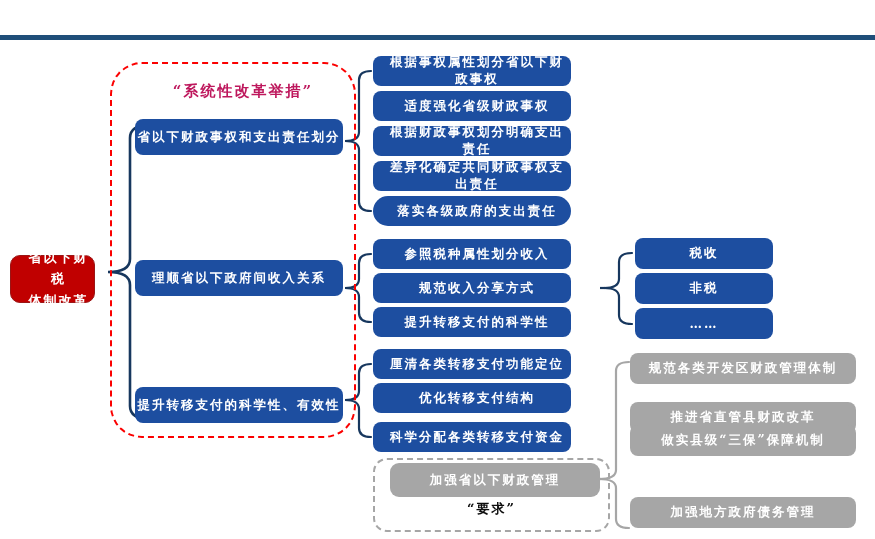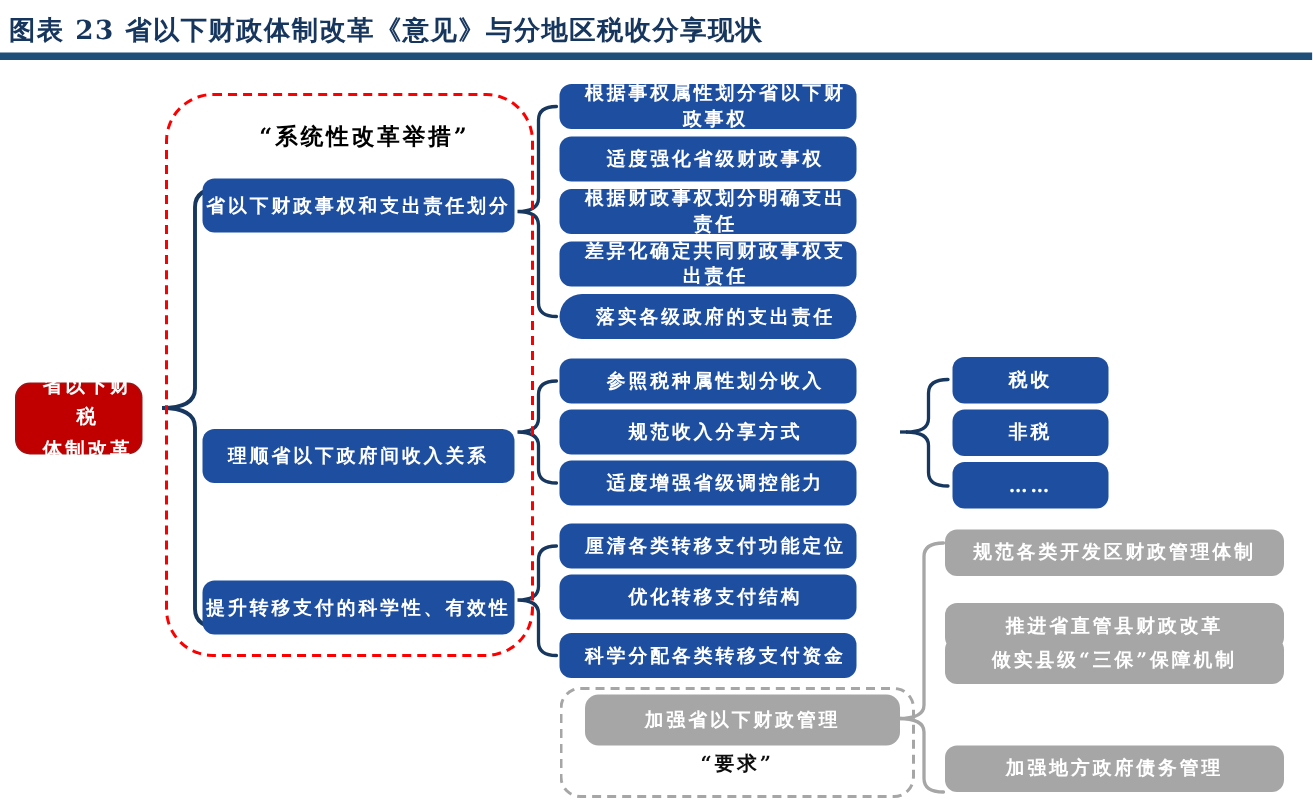--- a/index.html
+++ b/index.html
@@ -28,42 +28,41 @@
   .dashed-red{
     position:absolute;left:110px;top:62px;width:246px;height:376px;
     border:2.5px dashed #FB0000;border-radius:32px;box-sizing:border-box;
   }
   .dashed-gray{
     position:absolute;left:373px;top:458px;width:237px;height:74px;
     border:2px dashed #A6A6A6;border-radius:14px;box-sizing:border-box;
   }
   .group-label{
     position:absolute;left:130px;top:82px;width:226px;text-align:center;
-    font-size:15px;font-weight:bold;color:#000000;letter-spacing:2px;
+    font-size:15px;font-weight:bold;color:#be185d;letter-spacing:2px;
   }
   .req-label{
     position:absolute;left:373px;top:500px;width:237px;text-align:center;
     font-size:13px;font-weight:bold;color:#0d0d0d;letter-spacing:2px;
   }
   
   .cat{left:135px;width:208px;height:36px;}
   
   .mid{left:373px;width:198px;height:30px;padding-left:10px;}
   
-  .tax{left:635px;width:104px;height:31px;font-size:12.5px;}
+  .tax{left:635px;width:138px;height:31px;font-size:12.5px;}
   
   .gb{left:630px;width:226px;height:31px;}
   .gray-main{left:390px;top:463px;width:210px;height:34px;border-radius:9px;}
 </style>
 </head>
 <body>
 
 <div class="canvas">
 
-  <div class="title">图表 23   省以下财政体制改革《意见》与分地区税收分享现状</div>
   <div class="rule"></div>
 
   <svg class="overlay" width="875" height="539" viewBox="0 0 875 539">
     <path d="M 150 125 Q 130 125 130 138 L 130 259 Q 130 272 108 272 Q 130 272 130 285 L 130 406 Q 130 419 150 419" fill="none" stroke="#17375E" stroke-width="2.6" stroke-linecap="round"></path>
     <path d="M 371 71 Q 359 71 359 80 L 359 132 Q 359 141 345 141 Q 359 141 359 150 L 359 202 Q 359 211 371 211" fill="none" stroke="#17375E" stroke-width="2.2" stroke-linecap="round"></path>
     <path d="M 371 254 Q 359 254 359 263 L 359 279 Q 359 288 345 288 Q 359 288 359 297 L 359 313 Q 359 322 371 322" fill="none" stroke="#17375E" stroke-width="2.2" stroke-linecap="round"></path>
     <path d="M 371 364 Q 359 364 359 373 L 359 391 Q 359 400 345 400 Q 359 400 359 409 L 359 428 Q 359 437 371 437" fill="none" stroke="#17375E" stroke-width="2.2" stroke-linecap="round"></path>
     <path d="M 632 253 Q 619 253 619 262 L 619 279 Q 619 288 604 288 Q 619 288 619 297 L 619 315 Q 619 324 632 324" fill="none" stroke="#17375E" stroke-width="2.2" stroke-linecap="round"></path>
     <line x1="600" y1="288" x2="605" y2="288" stroke="#17375E" stroke-width="2.2"></line>
     <path d="M 629 362 Q 616 362 616 371 L 616 470 Q 616 479 599 479 Q 616 479 616 488 L 616 519 Q 616 528 629 528" fill="none" stroke="#A6A6A6" stroke-width="2.2" stroke-linecap="round"></path>
@@ -72,32 +71,32 @@
 
   <div class="box red-box" style="left:10px;top:255px;width:85px;height:48px;">
     <span>省以下财税</span>
     <span>体制改革</span>
   </div>
 
   <div class="dashed-red"></div>
   <div class="group-label">“系统性改革举措”</div>
 
   <div class="box navy cat" style="top:119px;">省以下财政事权和支出责任划分</div>
-  <div class="box navy cat" style="top:286px;">理顺省以下政府间收入关系</div>
+  <div class="box navy cat" style="top:260px;">理顺省以下政府间收入关系</div>
   <div class="box navy cat" style="top:387px;">提升转移支付的科学性、有效性</div>
 
   <div class="box navy mid" style="top:56px;">根据事权属性划分省以下财政事权</div>
   <div class="box navy mid" style="top:91px;">适度强化省级财政事权</div>
   <div class="box navy mid" style="top:126px;">根据财政事权划分明确支出责任</div>
   <div class="box navy mid" style="top:161px;">差异化确定共同财政事权支出责任</div>
   <div class="box navy mid" style="top:196px;border-radius:15px;">落实各级政府的支出责任</div>
 
   <div class="box navy mid" style="top:239px;">参照税种属性划分收入</div>
   <div class="box navy mid" style="top:273px;">规范收入分享方式</div>
-  <div class="box navy mid" style="top:307px;">适度增强省级调控能力</div>
+  <div class="box navy mid" style="top:307px;">提升转移支付的科学性</div>
 
   <div class="box navy mid" style="top:349px;">厘清各类转移支付功能定位</div>
   <div class="box navy mid" style="top:383px;text-align:center;">优化转移支付结构</div>
   <div class="box navy mid" style="top:422px;">科学分配各类转移支付资金</div>
 
   <div class="box navy tax" style="top:238px;">税收</div>
   <div class="box navy tax" style="top:273px;">非税</div>
   <div class="box navy tax" style="top:308px;">……</div>
 
   <div class="dashed-gray"></div>

